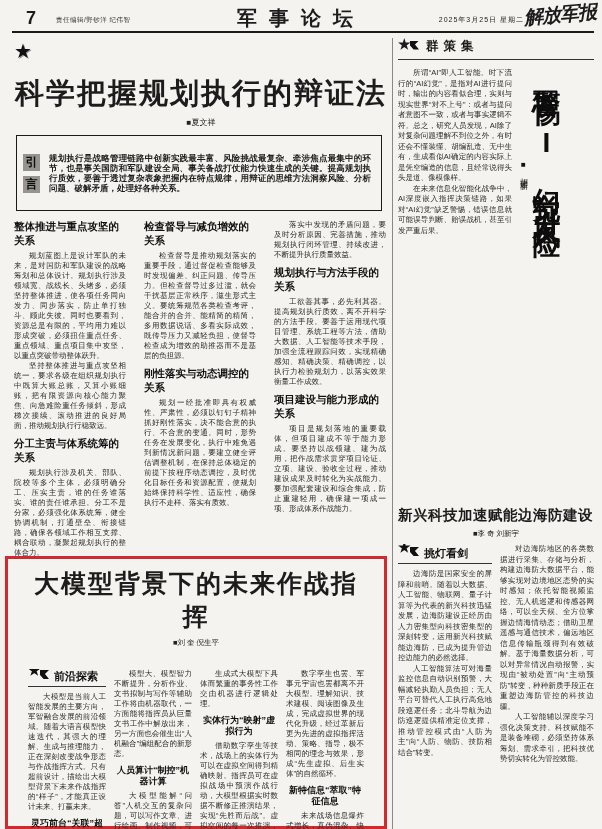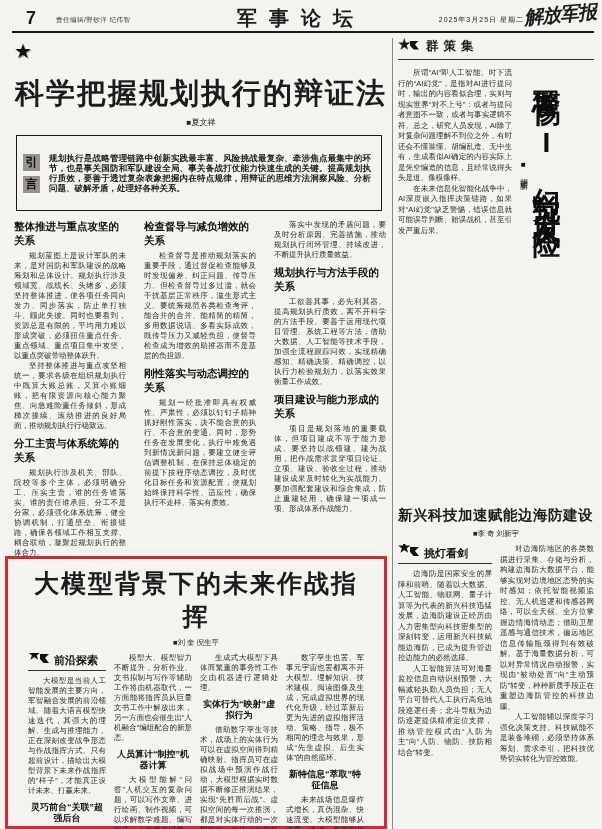--- a/index.html
+++ b/index.html
@@ -34,21 +34,21 @@
   .intro-text{font-size:8.5px;font-weight:bold;line-height:10px;text-align:justify;}
   .main-cols{position:absolute;left:14px;top:220px;width:372px;height:336px;display:flex;gap:18px;}
   .mcol{width:116px;height:336px;overflow:hidden;font-size:7.5px;line-height:10px;text-align:justify;color:#2a2a2a;}
   .mcol p,.rcol p,.qc-text p,.tk-col p{margin:0;text-indent:2em;}
   .mcol h3{font-size:10.5px;line-height:13.5px;font-weight:900;margin:6px 0 4px;color:#111;text-align:left;}
   .mcol h3.first{margin-top:0;}
   
   .red-box{position:absolute;left:5px;top:556px;width:382px;height:273px;border:3.5px solid #cf2a2f;
         box-sizing:border-box;padding:5px 20px;background:#f5f3ef;}
   .red-headline{text-align:center;font-size:25px;font-weight:900;letter-spacing:2px;margin-top:3px;}
-  .red-byline{text-align:center;font-size:7.5px;margin:5px 0 5px;color:#222;}
+  .red-byline{text-align:center;font-size:7.5px;margin:5px 0 21px;color:#222;}
   .red-cols{display:flex;gap:8px;height:194px;overflow:hidden;}
   .rcol{width:86px;overflow:hidden;font-size:7.5px;line-height:10px;text-align:justify;color:#2a2a2a;}
   .rcol h4{font-size:9px;font-weight:900;text-align:center;margin:6px 0 4px;line-height:11px;color:#111;}
   .marker{display:flex;align-items:center;gap:4px;border-bottom:1.2px solid #333;
         padding-bottom:3px;margin-bottom:5px;font-weight:900;font-size:11px;color:#111;}
   .star-flag{display:inline-block;width:22px;height:14px;position:relative;}
   .star-flag .st{position:absolute;left:0;top:-4px;font-size:14px;}
   .star-flag .fl{position:absolute;left:12px;top:1px;width:9px;height:9px;background:#111;
         clip-path:polygon(0 0,100% 0,55% 45%,100% 100%,40% 100%,0 55%);}
   

